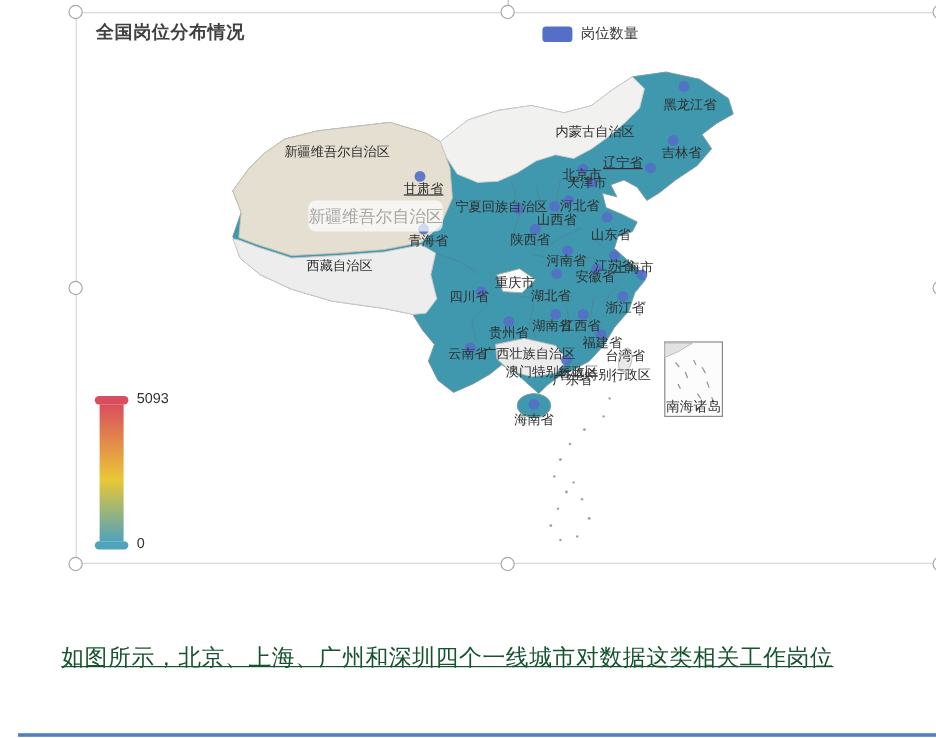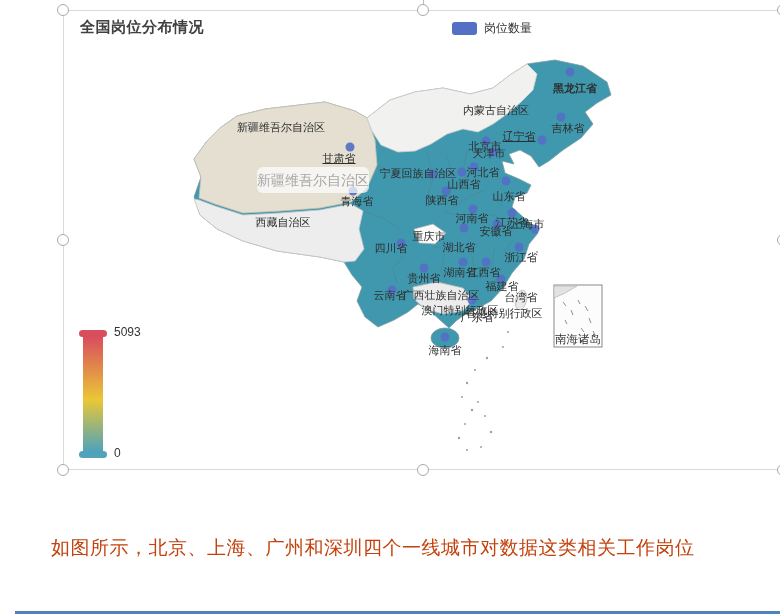--- a/index.html
+++ b/index.html
@@ -32,21 +32,21 @@
              transform:translate(-50%,-50%);z-index:5;line-height:12px;}
   .hover-label{position:absolute;left:242px;top:167px;width:112px;height:26px;line-height:26px;
                text-align:center;background:rgba(253,253,253,.72);border-radius:6px;
                color:#a6a6a6;font-size:14px;white-space:nowrap;z-index:6;}
   .inset-label{position:absolute;left:563px;top:339px;transform:translate(-50%,-50%);
                font-size:11.5px;color:#333;white-space:nowrap;z-index:5;}
   
   .caption{position:absolute;left:0;top:492px;width:780px;text-align:center;
            font-family:"Liberation Serif","DejaVu Serif",serif;font-size:15px;color:#000;}
   .body-line{position:absolute;font-family:"Liberation Serif","DejaVu Serif",serif;
-             font-size:19px;color:#c2410c;letter-spacing:.5px;white-space:nowrap;}
+             font-size:19px;color:#14532d;letter-spacing:.5px;white-space:nowrap;text-decoration:underline;}
   .body-line.l1{left:36px;top:535px;}
   .body-line.l2{left:2px;top:573px;}
   .bottom-rule{position:absolute;left:0;top:611px;width:780px;height:3px;background:#4f81bd;}
 </style>
 </head>
 <body>
 
 <div class="page">
 
   <div class="chart-frame"></div>
@@ -161,28 +161,28 @@
       <div class="map-dot" style="left: 386px; top: 243px; background: rgb(84, 112, 198);"></div>
       <div class="map-dot" style="left: 448px; top: 262px; background: rgb(84, 112, 198);"></div>
       <div class="map-dot" style="left: 471px; top: 262px; background: rgb(84, 112, 198);"></div>
       <div class="map-dot" style="left: 409px; top: 268px; background: rgb(84, 112, 198);"></div>
       <div class="map-dot" style="left: 486px; top: 279px; background: rgb(84, 112, 198);"></div>
       <div class="map-dot" style="left: 377px; top: 290px; background: rgb(84, 112, 198);"></div>
       <div class="map-dot" style="left: 457px; top: 300px; background: rgb(84, 112, 198);"></div>
       <div class="map-dot" style="left: 430px; top: 337px; background: rgb(84, 112, 198);"></div>
     </div>
   <div id="labels">
-      <span class="map-label" style="left: 560px; top: 88px; font-weight: bold;">黑龙江省</span>
+      <span class="map-label" style="left: 560px; top: 88px;">黑龙江省</span>
       <span class="map-label" style="left: 481px; top: 110px;">内蒙古自治区</span>
       <span class="map-label" style="left: 553px; top: 128px;">吉林省</span>
       <span class="map-label" style="left: 266px; top: 127px;">新疆维吾尔自治区</span>
       <span class="map-label" style="left: 470px; top: 146px;">北京市</span>
       <span class="map-label" style="left: 474px; top: 153px;">天津市</span>
       <span class="map-label" style="left: 504px; top: 136px; text-decoration: underline;">辽宁省</span>
-      <span class="map-label" style="left: 324px; top: 158px; text-decoration: underline;">甘肃省</span>
+      <span class="map-label" style="left: 338px; top: 158px; text-decoration: underline;">甘肃省</span>
       <span class="map-label" style="left: 403px; top: 173px;">宁夏回族自治区</span>
       <span class="map-label" style="left: 449px; top: 184px;">山西省</span>
       <span class="map-label" style="left: 468px; top: 172px;">河北省</span>
       <span class="map-label" style="left: 494px; top: 196px;">山东省</span>
       <span class="map-label" style="left: 427px; top: 200px;">陕西省</span>
       <span class="map-label" style="left: 342px; top: 201px;">青海省</span>
       <span class="map-label" style="left: 457px; top: 218px;">河南省</span>
       <span class="map-label" style="left: 268px; top: 222px;">西藏自治区</span>
       <span class="map-label" style="left: 497px; top: 222px;">江苏省</span>
       <span class="map-label" style="left: 513px; top: 224px;">上海市</span>

